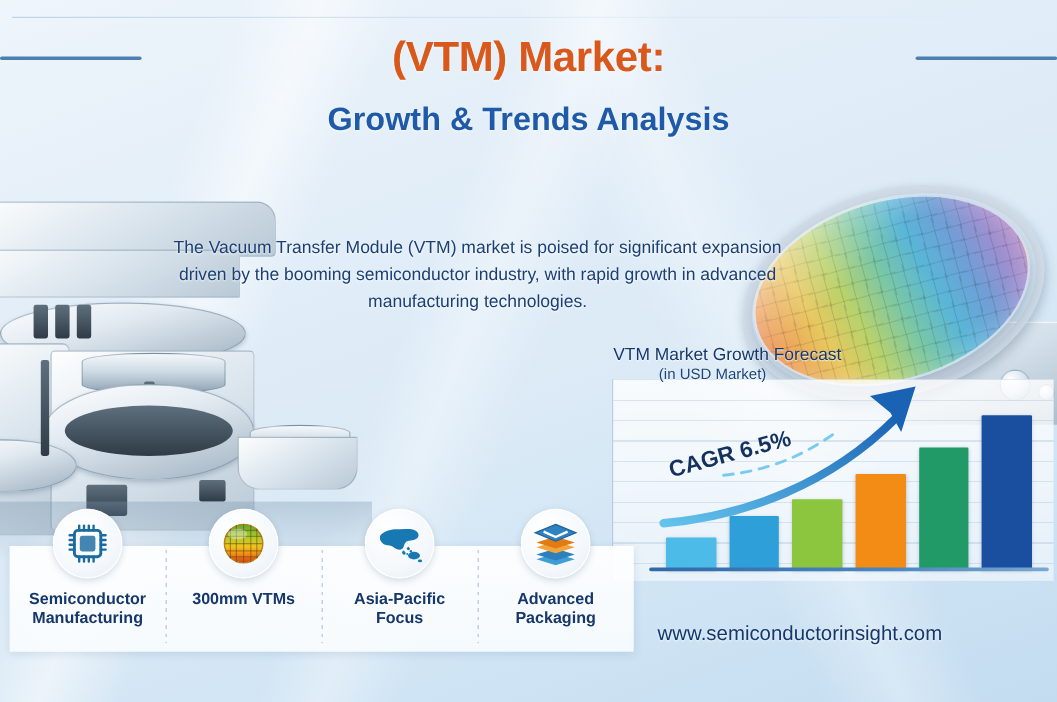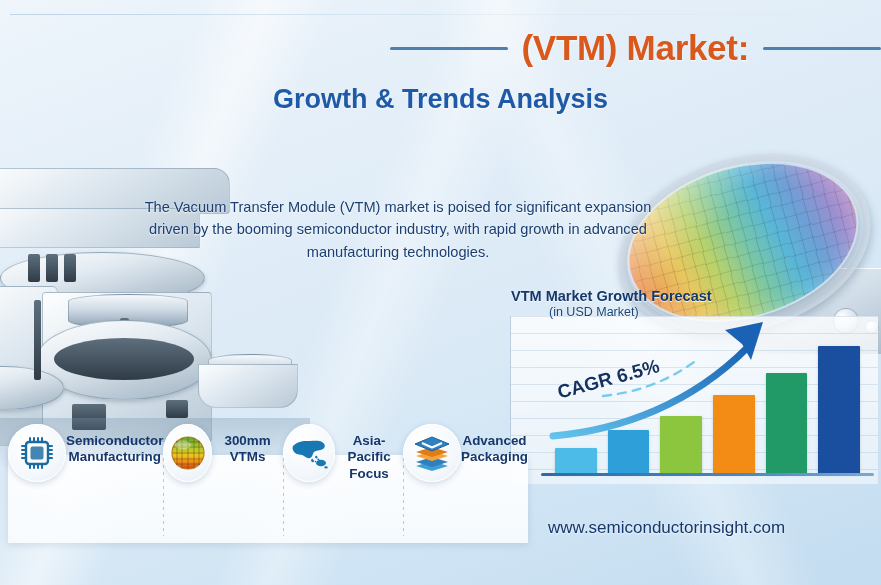--- a/index.html
+++ b/index.html
@@ -89,21 +89,21 @@
   }
 
   
   .title-wrap { position:absolute; left:0; top:24px; width:881px; text-align:center; }
   .t1 {
     font-size:46px; font-weight:bold; color:#1e5aa8;
     letter-spacing:-.5px; line-height:1.02;
     text-shadow:0 1px 2px rgba(255,255,255,.85);
   }
   .t2row {
-    display:flex; align-items:center; justify-content:flex-end;
+    display:flex; align-items:center; justify-content:space-between;
     gap:14px; margin-top:4px;
   }
   .rule { height:3px; width:118px; background:#4d7fb0; border-radius:2px; }
   .t2 {
     font-size:35px; font-weight:bold; color:#d9581c;
     letter-spacing:-.3px; text-shadow:0 1px 2px rgba(255,255,255,.8);
   }
   .t3 {
     margin-top:16px; font-size:27px; font-weight:bold; color:#1e5aa8;
     text-shadow:0 1px 2px rgba(255,255,255,.8);
@@ -122,21 +122,21 @@
     border-left:1px solid rgba(140,170,200,.55);
     overflow:visible;
   }
   .gridlines { position:absolute; inset:0;
     background:repeating-linear-gradient(180deg, rgba(150,180,205,.30) 0 1px, rgba(0,0,0,0) 1px 17px);
   }
   .chart-title {
     position:absolute; left:0; top:-28px; width:368px; text-align:left;
     padding-left:-4px;
   }
-  .ct1 { font-size:14.5px; font-weight:bold; color:#15386b; text-shadow:0 1px 1px rgba(255,255,255,.9); }
+  .ct1 { font-size:14.5px; font-weight:normal; color:#15386b; text-shadow:0 1px 1px rgba(255,255,255,.9); }
   .ct2 { font-size:12.5px; color:#1b4578; margin-top:1px; padding-left:38px; text-shadow:0 1px 1px rgba(255,255,255,.9); }
 
   .bars {
     position:absolute; left:44px; bottom:10px; right:18px; height:140px;
     display:flex; align-items:flex-end; gap:11px;
   }
   .bar { flex:1 1 0; border-radius:1px; box-shadow:0 1px 3px rgba(40,70,100,.22); }
 
   .baseline {
     position:absolute; left:30px; right:4px; bottom:8px; height:3px;
@@ -157,21 +157,21 @@
   
   .feat-panel {
     position:absolute; left:8px; top:455px; width:520px; height:88px;
     background:linear-gradient(180deg,rgba(255,255,255,.93),rgba(250,253,255,.86));
     box-shadow:0 2px 7px rgba(70,105,140,.16);
   }
   .feats {
     position:absolute; left:8px; top:424px; width:520px; height:120px;
     display:flex;
   }
-  .feat { flex:1 1 0; position:relative; display:flex; flex-direction:row; }
+  .feat { flex:1 1 0; position:relative; display:flex; flex-direction:column; align-items:center; }
   .feat + .feat::before {
     content:""; position:absolute; left:0; top:34px; bottom:8px; width:1px;
     background:repeating-linear-gradient(180deg,rgba(120,155,190,.55) 0 3px, rgba(0,0,0,0) 3px 7px);
   }
   .feat-icon {
     width:58px; height:58px; border-radius:50%;
     background:radial-gradient(circle at 36% 28%,#ffffff,#f4f8fc 62%,#e3ecf4);
     box-shadow:0 2px 6px rgba(60,95,130,.22), 0 0 0 1px rgba(255,255,255,.9) inset;
     display:flex; align-items:center; justify-content:center;
   }

